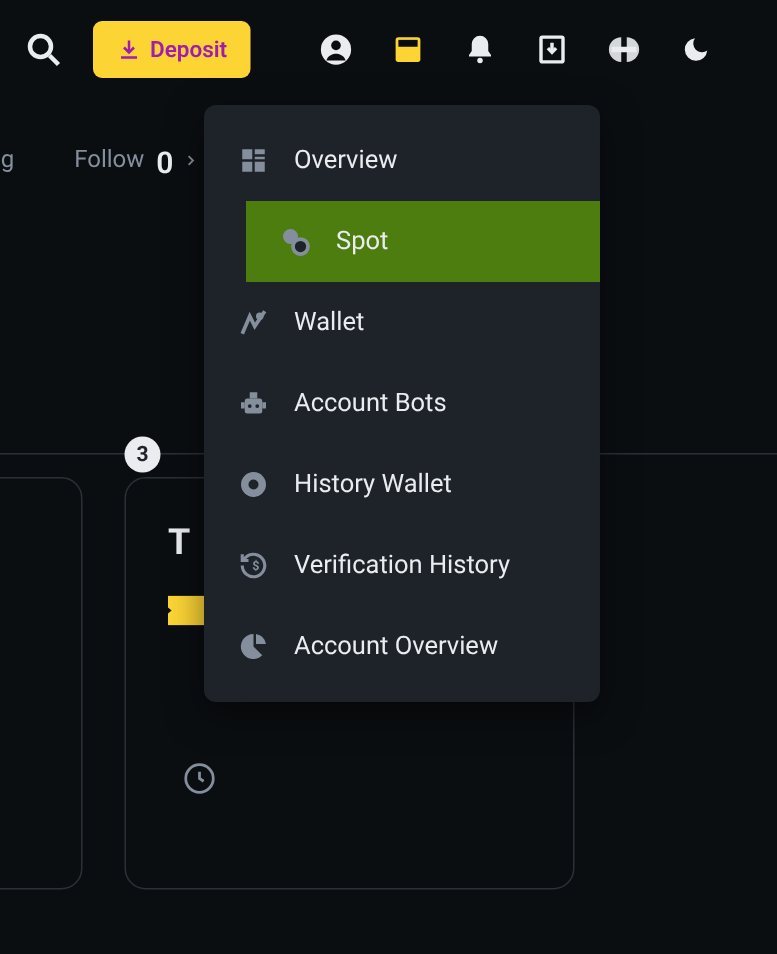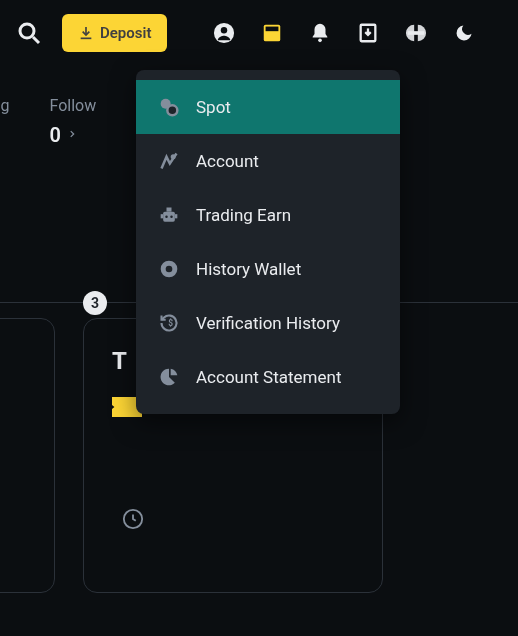--- a/index.html
+++ b/index.html
@@ -27,21 +27,21 @@
       width: 30px;
       height: 30px;
       display: flex;
       align-items: center;
       justify-content: center;
       cursor: pointer;
       color: #eaecef;
     }
     .deposit-btn {
       background: #fcd535;
-      color: #404040;
+      color: #a21caf;
       display: flex;
       align-items: center;
       gap: 6px;
       padding: 10px 16px;
       border-radius: 6px;
       font-weight: 600;
       font-size: 15px;
       cursor: pointer;
     }
     .topbar .spacer {
@@ -51,21 +51,20 @@
     .secondary-row {
       display: flex;
       gap: 40px;
       padding: 30px 0 0 0;
       margin-left: -20px;
       color: #848e9c;
       font-size: 16px;
     }
     .follow-block {
       display: flex;
-      flex-direction: column;
       gap: 8px;
     }
     .follow-count {
       color: #eaecef;
       font-size: 20px;
       font-weight: 600;
       display: flex;
       align-items: center;
       gap: 6px;
     }
@@ -88,21 +87,22 @@
     .menu-item {
       display: flex;
       align-items: center;
       gap: 16px;
       padding: 16px 22px;
       cursor: pointer;
       font-size: 17px;
       color: #eaecef;
     }
     .menu-item.active {
-      background: #0f766e;
+      background: #4d7c0f;
+      margin-left: 28px;
     }
     .menu-icon {
       width: 22px;
       height: 22px;
       display: flex;
       align-items: center;
       justify-content: center;
       color: #848e9c;
     }
     .menu-icon svg { display: block; }
@@ -266,54 +266,66 @@
   <div class="ticket"></div>
   <div class="clock-hint">
     <svg width="22" height="22" viewBox="0 0 24 24" fill="none" stroke="currentColor" stroke-width="2">
       <circle cx="12" cy="12" r="10"></circle>
       <path d="M12 7v5l3 2"></path>
     </svg>
   </div>
 </div>
 
 <div class="dropdown">
+  <div class="menu-item">
+    <span class="menu-icon">
+      <svg width="20" height="20" viewBox="0 0 24 24" fill="currentColor">
+        <rect x="3" y="3" width="8" height="8"></rect>
+        <rect x="13" y="3" width="8" height="4"></rect>
+        <rect x="13" y="9" width="8" height="2"></rect>
+        <rect x="3" y="13" width="8" height="8"></rect>
+        <rect x="13" y="13" width="8" height="8"></rect>
+      </svg>
+    </span>
+    <span>Overview</span>
+  </div>
 
   <div class="menu-item active">
     <span class="menu-icon">
       <svg width="20" height="20" viewBox="0 0 24 24" fill="currentColor">
         <circle cx="8" cy="8" r="6"></circle>
         <circle cx="16" cy="16" r="6" fill="#1e2329" stroke="currentColor" stroke-width="3"></circle>
       </svg>
     </span>
     <span>Spot</span>
   </div>
 
   <div class="menu-item">
     <span class="menu-icon">
       <svg width="20" height="20" viewBox="0 0 24 24" fill="currentColor">
         <path d="M3 21L21 3"></path>
         <path d="M3 21l6-14 4 8 8-12" stroke="currentColor" stroke-width="3" fill="none"></path>
         <circle cx="17" cy="7" r="3"></circle>
       </svg>
     </span>
-    <span>Account</span>
+    <span>Wallet</span>
   </div>
 
   <div class="menu-item">
     <span class="menu-icon">
       <svg width="20" height="20" viewBox="0 0 24 24" fill="currentColor">
         <rect x="5" y="8" width="14" height="12" rx="2"></rect>
         <rect x="9" y="3" width="6" height="5"></rect>
         <circle cx="9" cy="14" r="1.5" fill="#1e2329"></circle>
         <circle cx="15" cy="14" r="1.5" fill="#1e2329"></circle>
         <rect x="2" y="11" width="3" height="5"></rect>
         <rect x="19" y="11" width="3" height="5"></rect>
       </svg>
     </span>
-    <span>Trading Earn</span>
+    <span>Account Bots</span>
   </div>
 
 
   <div class="menu-item">
     <span class="menu-icon">
       <svg width="20" height="20" viewBox="0 0 24 24" fill="currentColor">
         <circle cx="12" cy="12" r="10"></circle>
         <circle cx="12" cy="12" r="4" fill="#1e2329"></circle>
       </svg>
     </span>
@@ -331,16 +343,16 @@
     <span>Verification History</span>
   </div>
 
   <div class="menu-item">
     <span class="menu-icon">
       <svg width="20" height="20" viewBox="0 0 24 24" fill="currentColor">
         <path d="M12 2v10l7 7a10 10 0 1 1-7-17z"></path>
         <path d="M14 2a10 10 0 0 1 8 8h-8z"></path>
       </svg>
     </span>
-    <span>Account Statement</span>
+    <span>Account Overview</span>
   </div>
 
 </div>
 
 </body></html>

